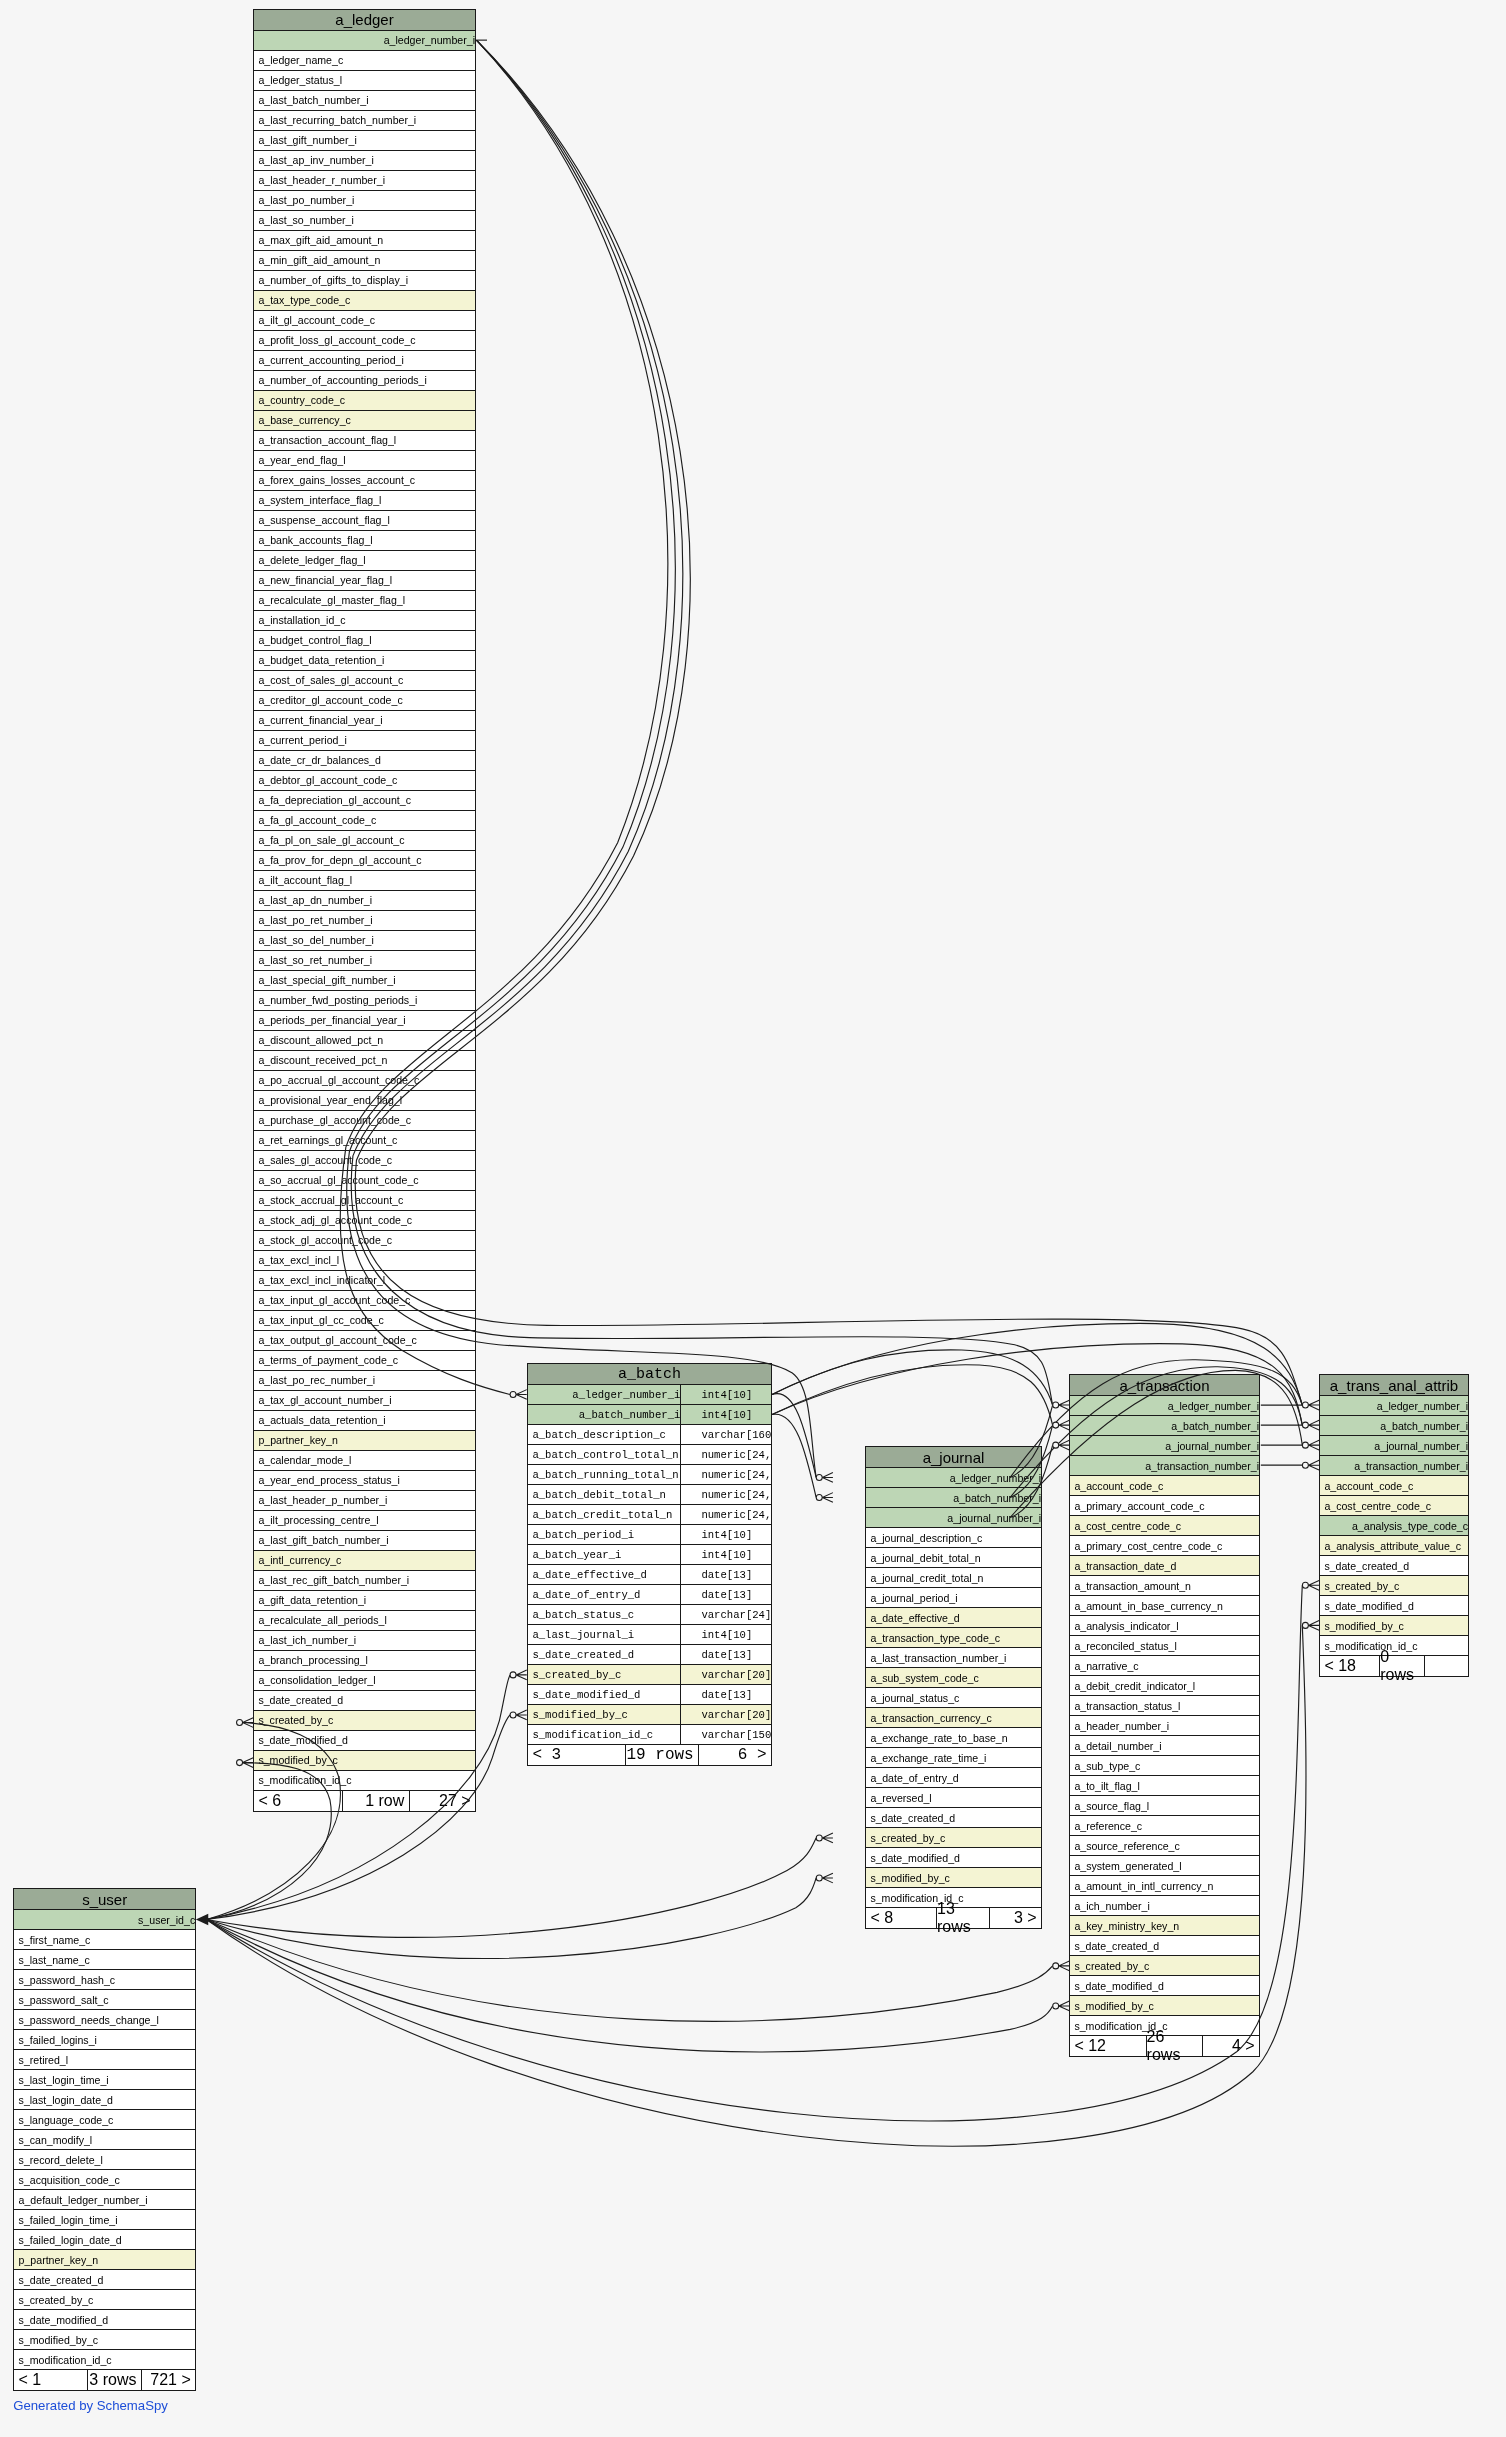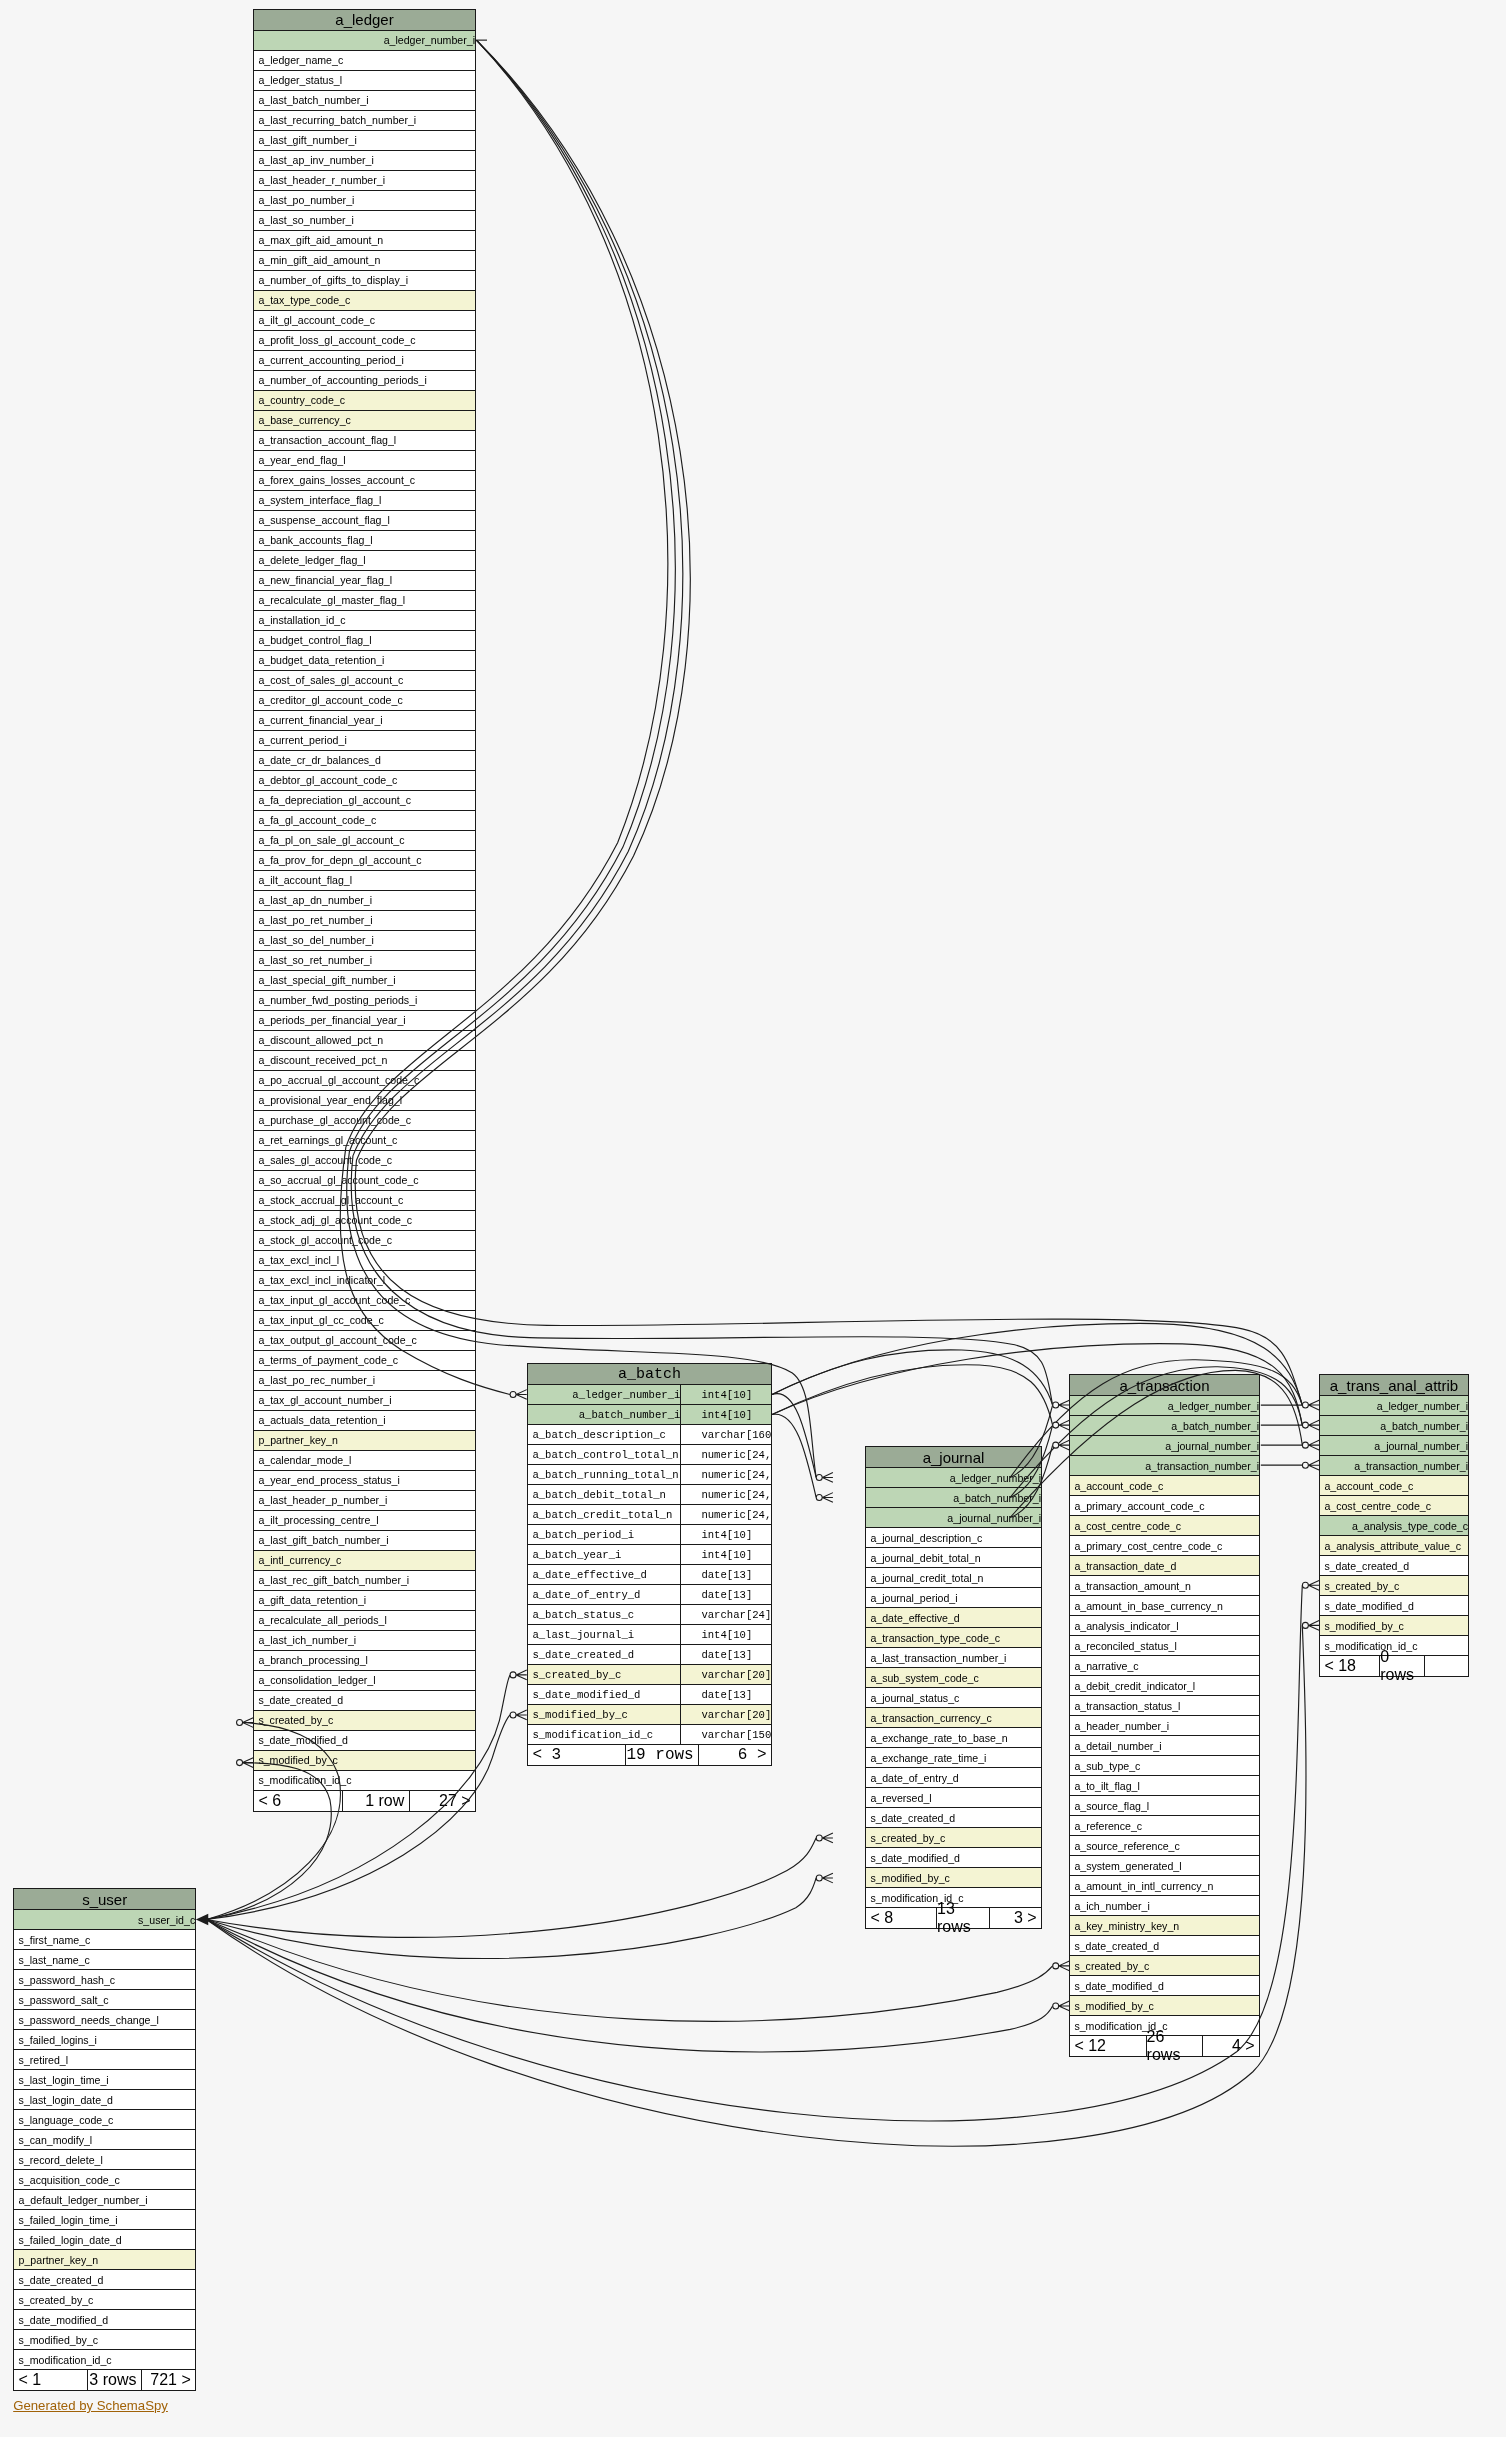--- a/index.html
+++ b/index.html
@@ -58,21 +58,21 @@
   }
   .tfoot span{display:flex;align-items:center;box-sizing:border-box;}
   .f-prev{width:40%;padding-left:4.4px;justify-content:flex-start;}
   .f-rows{width:30%;border-left:1.3px solid var(--border);padding-right:4.4px;justify-content:flex-end;}
   .f-next{width:30%;border-left:1.3px solid var(--border);padding-right:4.4px;justify-content:flex-end;}
   #edges{
     position:absolute;left:0;top:0;z-index:5;pointer-events:none;
   }
   #footer-note{
     position:absolute;left:13.2px;top:2398px;
-    font-size:13.2px;color:#a16207;z-index:2;text-decoration:underline;
+    font-size:13.2px;color:#1d4ed8;z-index:2;
   }
 </style>
 </head>
 <body>
 
 <div id="diagram">
   <div class="tbl" style="left: 253px; top: 8.8px; width: 223px;">
       <div class="thead">a_ledger</div>
       <div class="trow pk">
         <span class="cname">a_ledger_number_i</span>

